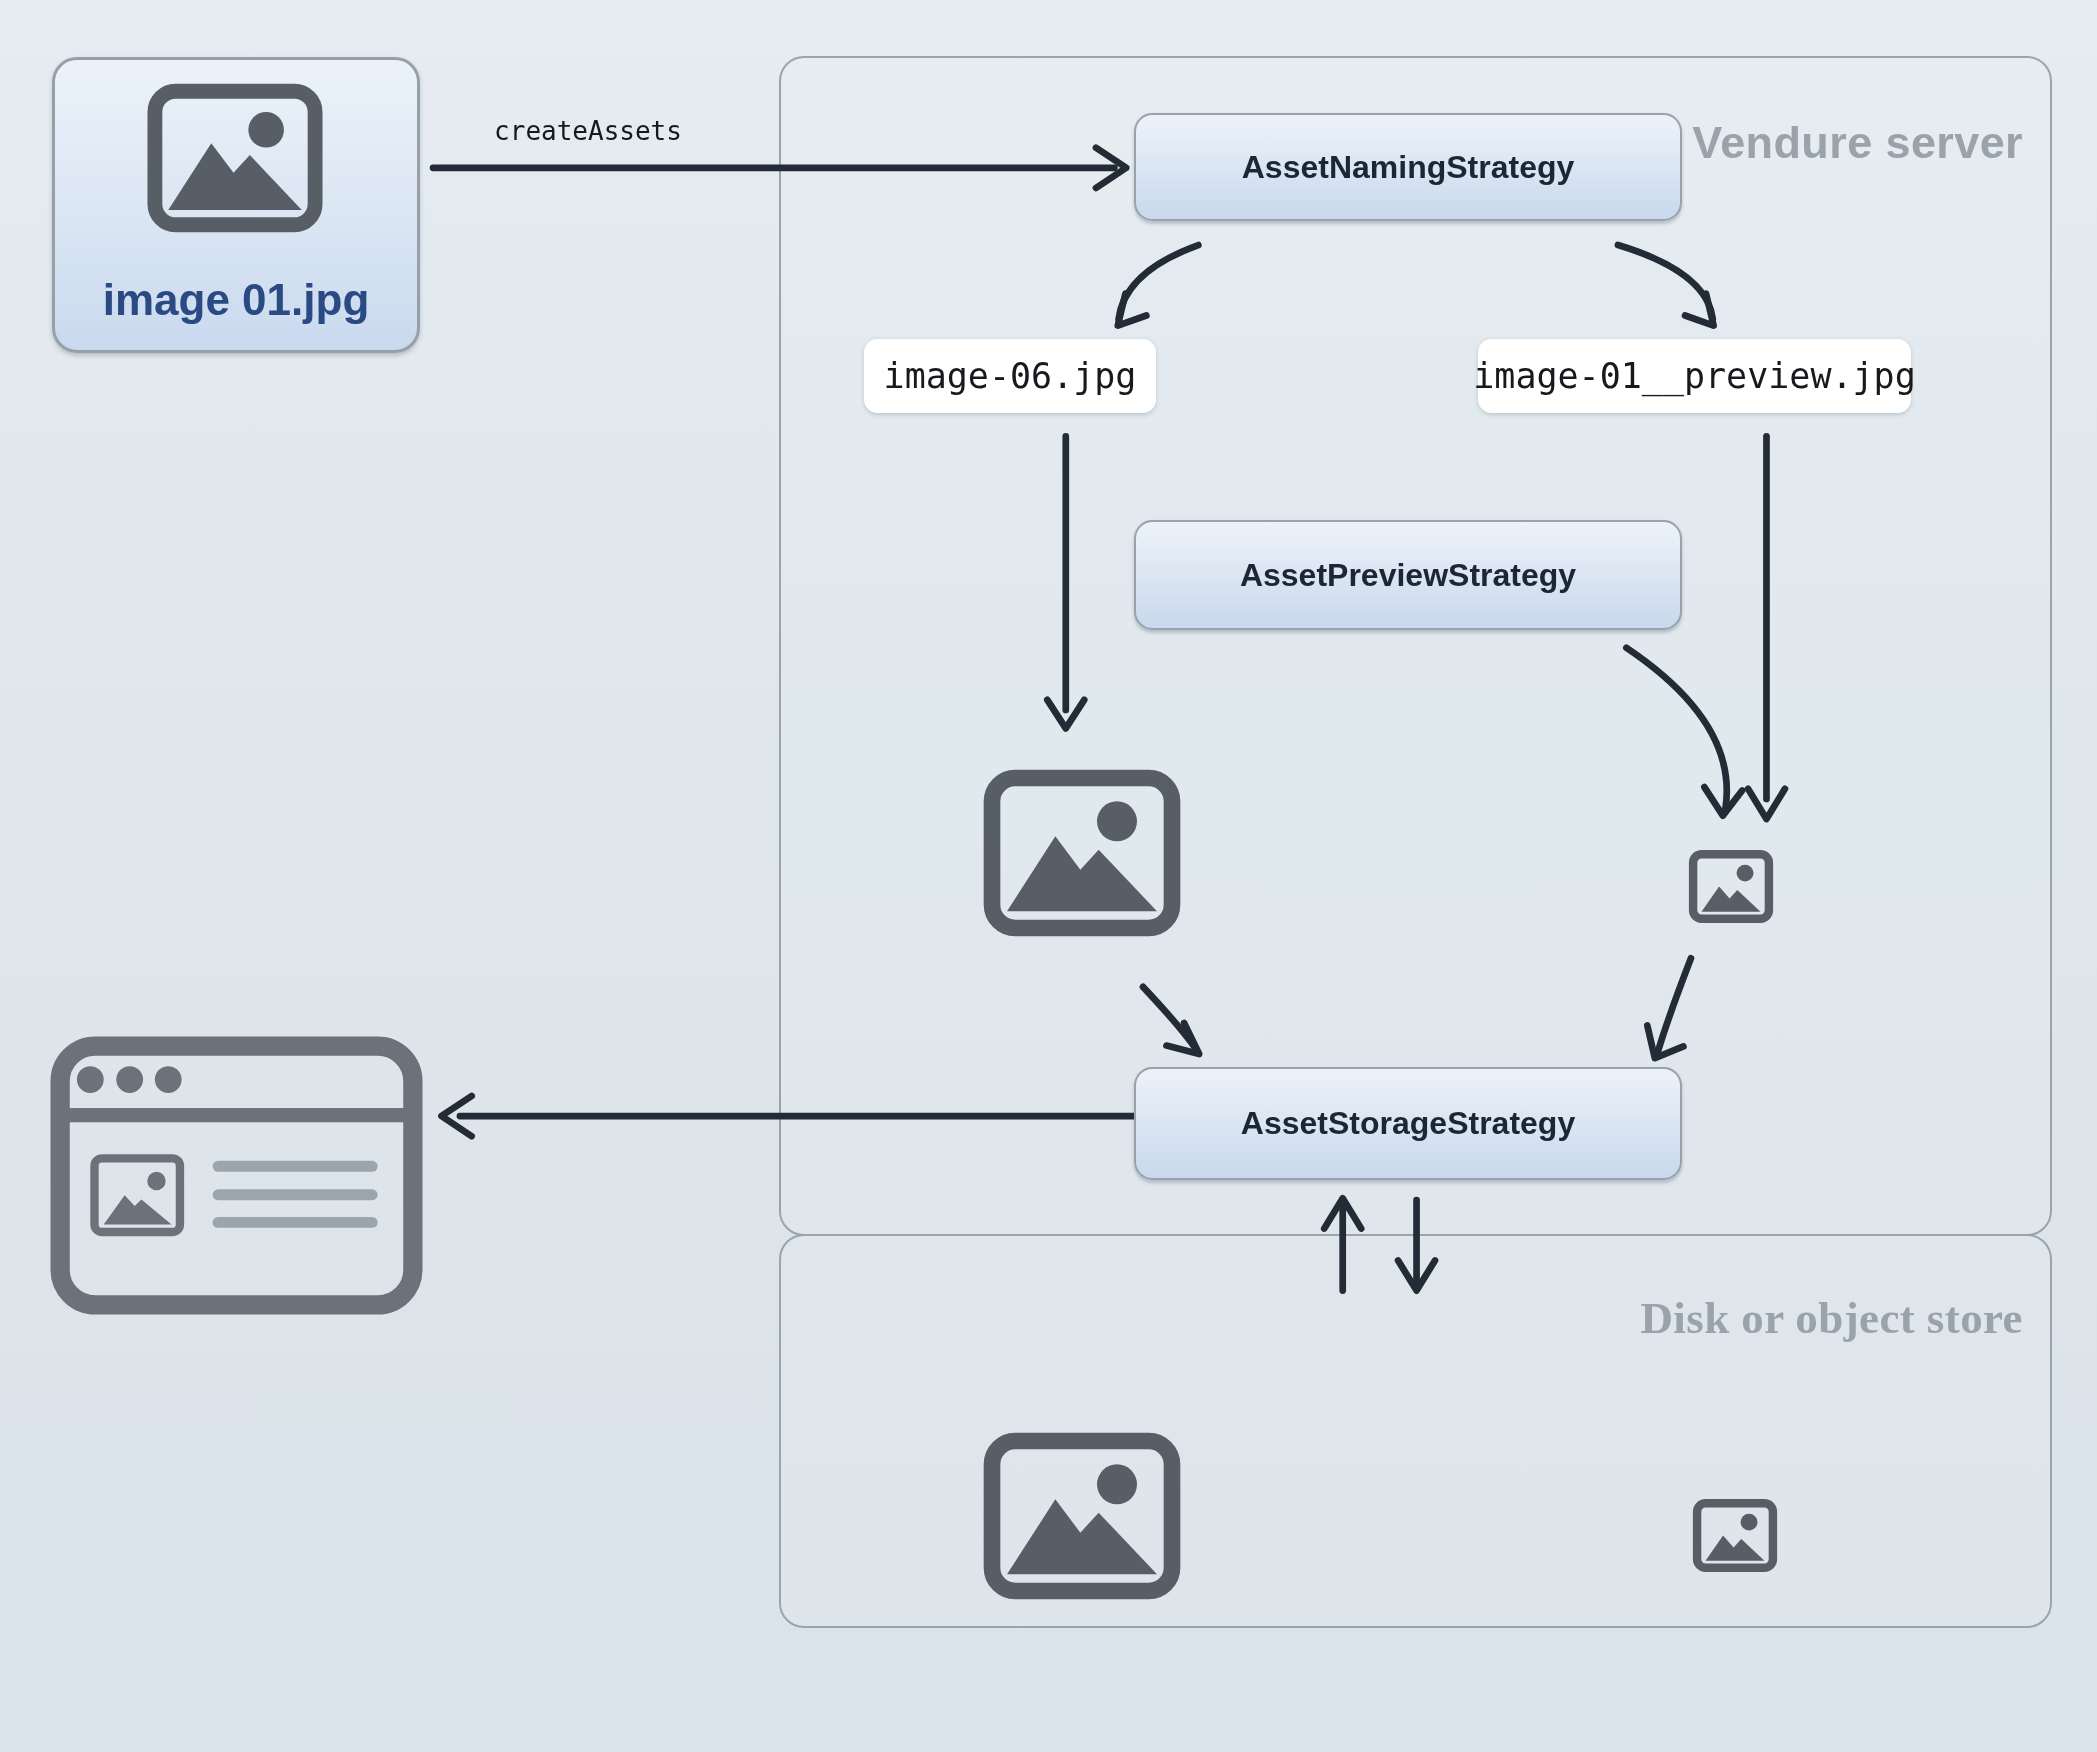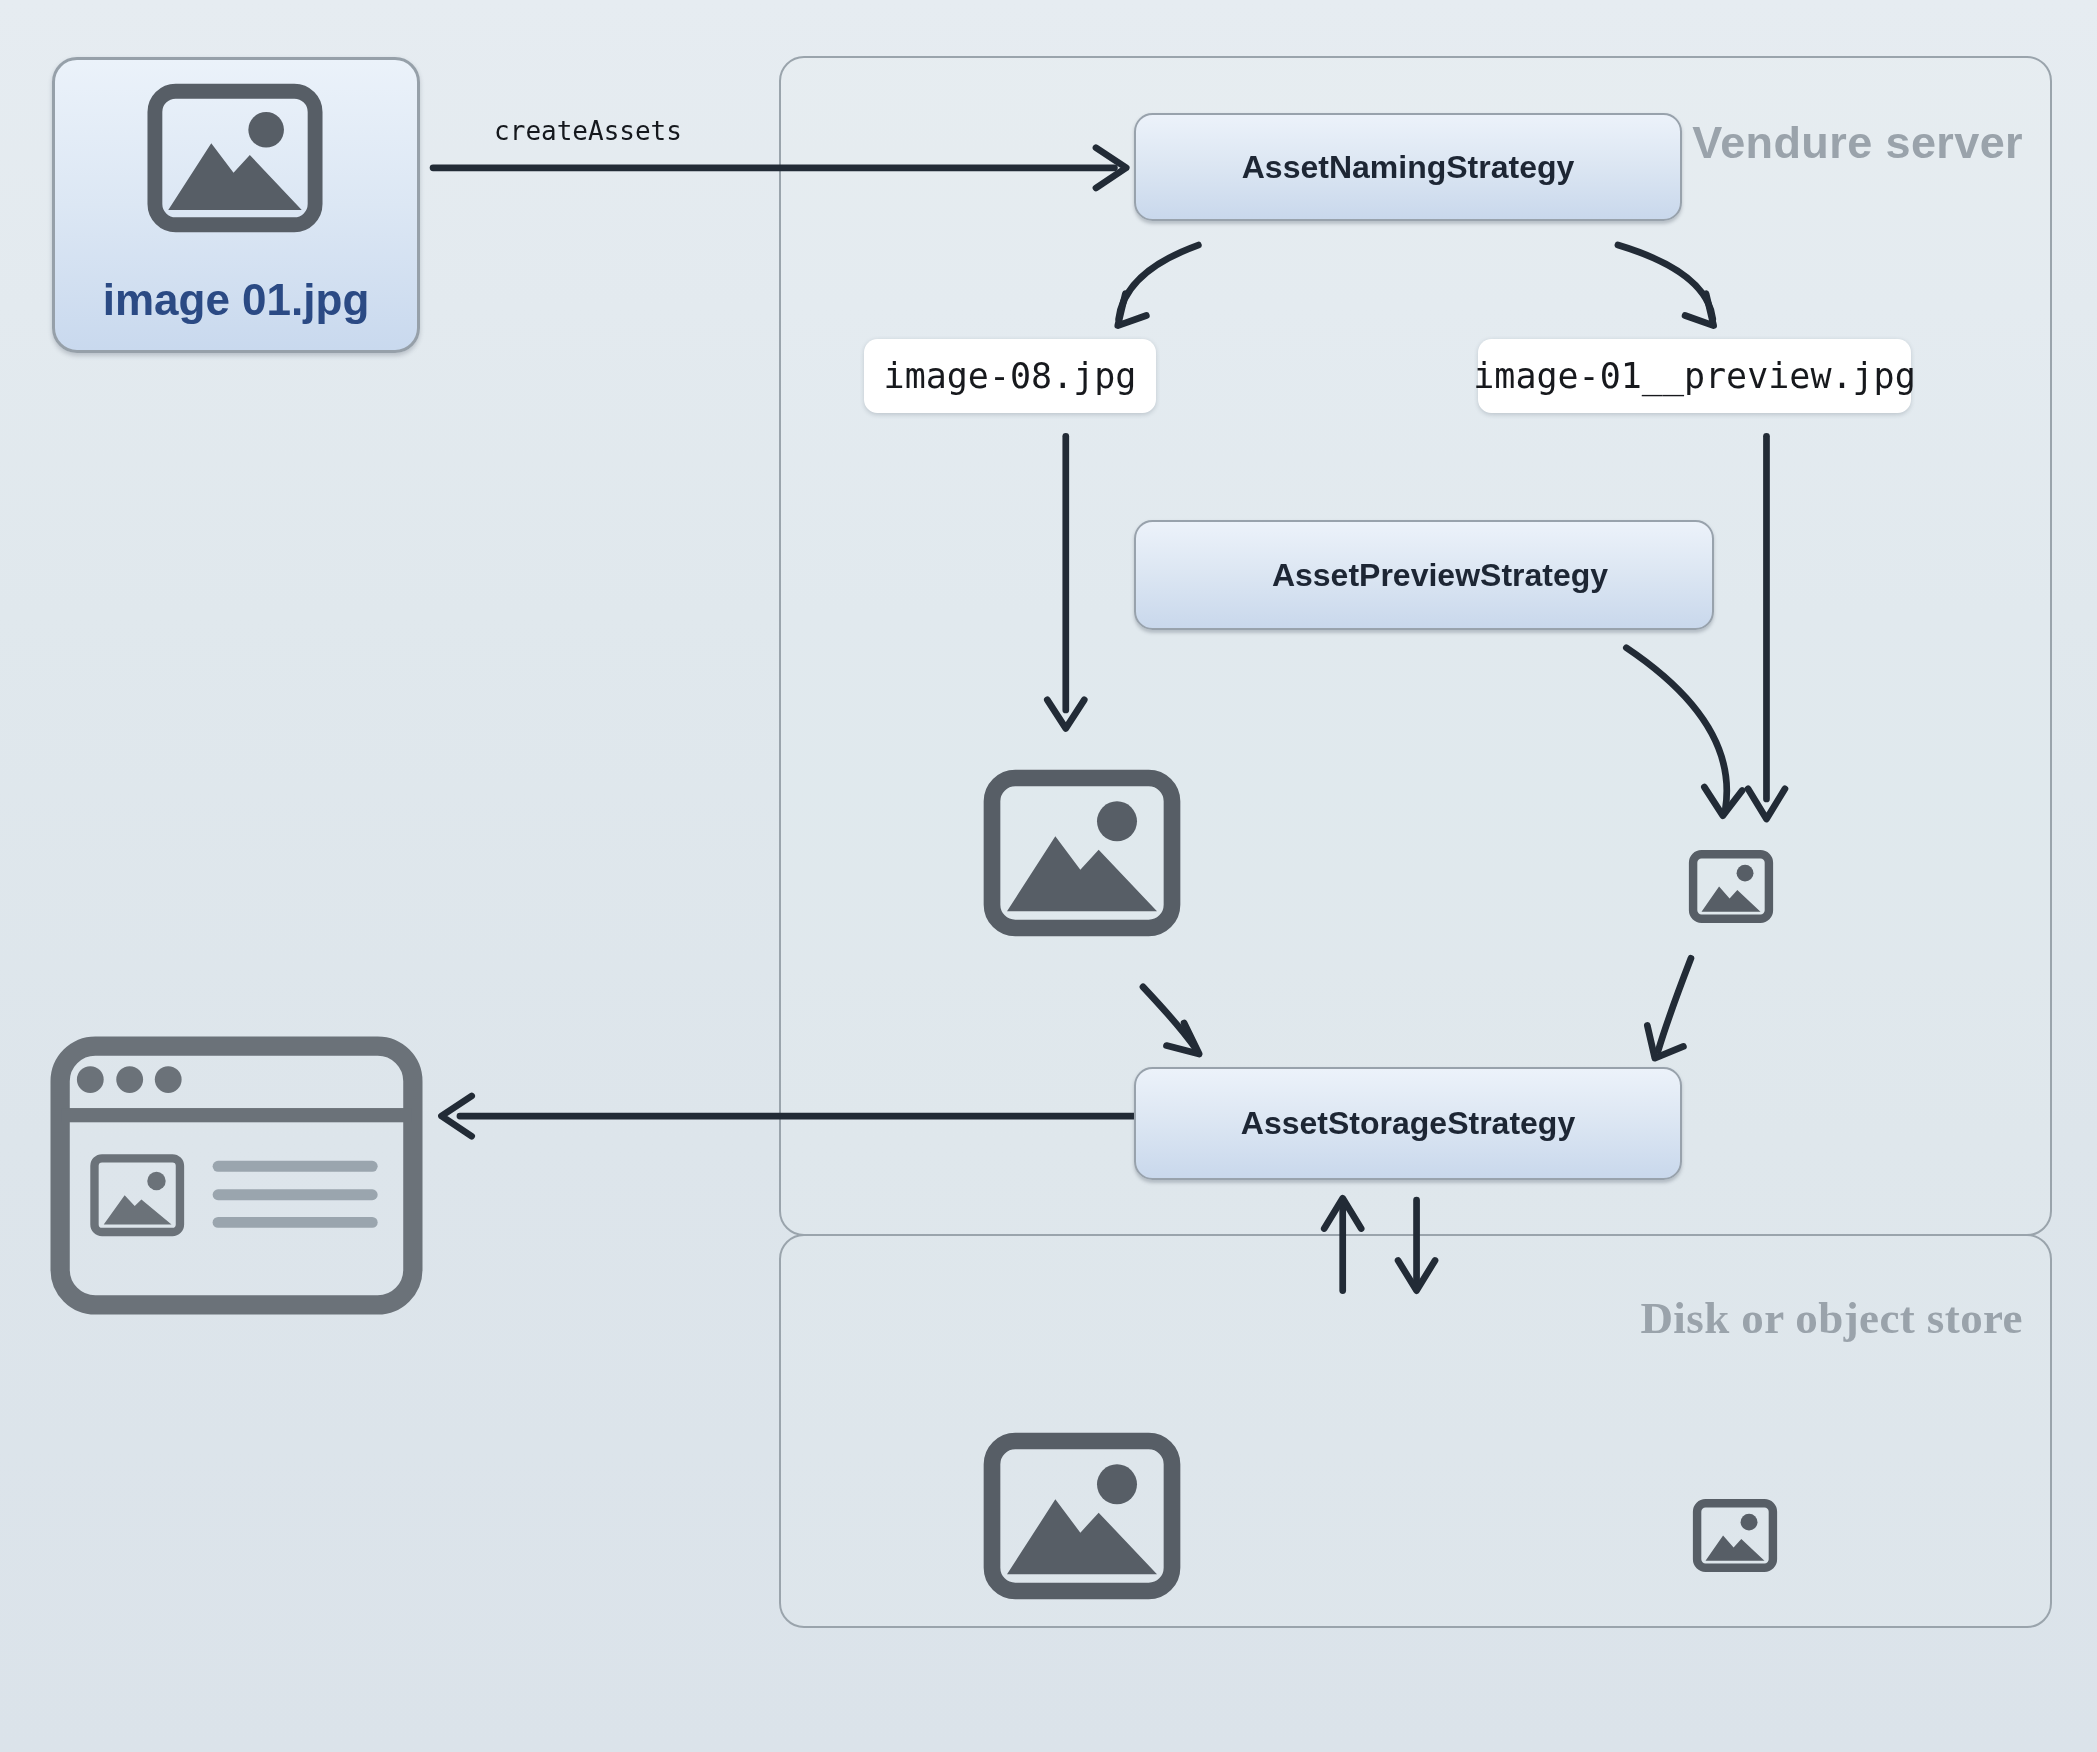--- a/index.html
+++ b/index.html
@@ -145,24 +145,24 @@
       <rect x="6" y="6" width="108" height="90" rx="14" fill="none" stroke="#575e66" stroke-width="10"></rect>
       <circle cx="81" cy="32" r="12"></circle>
       <path d="M15 86 L44 41 L59 61 L70 49 L105 86 Z"></path>
     </svg>
     <div class="file-card-label">image 01.jpg</div>
   </div>
 
   <div class="create-assets-label">createAssets</div>
 
   <div class="strategy-box" style="top:113px;height:104px;">AssetNamingStrategy</div>
-  <div class="strategy-box" style="top:520px;height:106px;padding-left:32px;">AssetPreviewStrategy</div>
+  <div class="strategy-box" style="top:520px;height:106px;">AssetPreviewStrategy</div>
   <div class="strategy-box" style="top:1067px;height:109px;">AssetStorageStrategy</div>
 
-  <div class="filename-chip" style="left:864px;top:339px;width:292px;">image-08.jpg</div>
+  <div class="filename-chip" style="left:864px;top:339px;width:292px;">image-06.jpg</div>
   <div class="filename-chip" style="left:1478px;top:339px;width:433px;">image-01__preview.jpg</div>
 
   <svg class="icon" style="left:982px;top:768px;" width="200" height="170" viewBox="0 0 120 102" fill="#575e66">
     <rect x="6" y="6" width="108" height="90" rx="14" fill="none" stroke="#575e66" stroke-width="10"></rect>
     <circle cx="81" cy="32" r="12"></circle>
     <path d="M15 86 L44 41 L59 61 L70 49 L105 86 Z"></path>
   </svg>
 
   <svg class="icon" style="left:1688px;top:850px;" width="86" height="73" viewBox="0 0 60 52" fill="#575e66">
     <rect x="3" y="3" width="54" height="46" rx="6" fill="none" stroke="#575e66" stroke-width="6"></rect>

